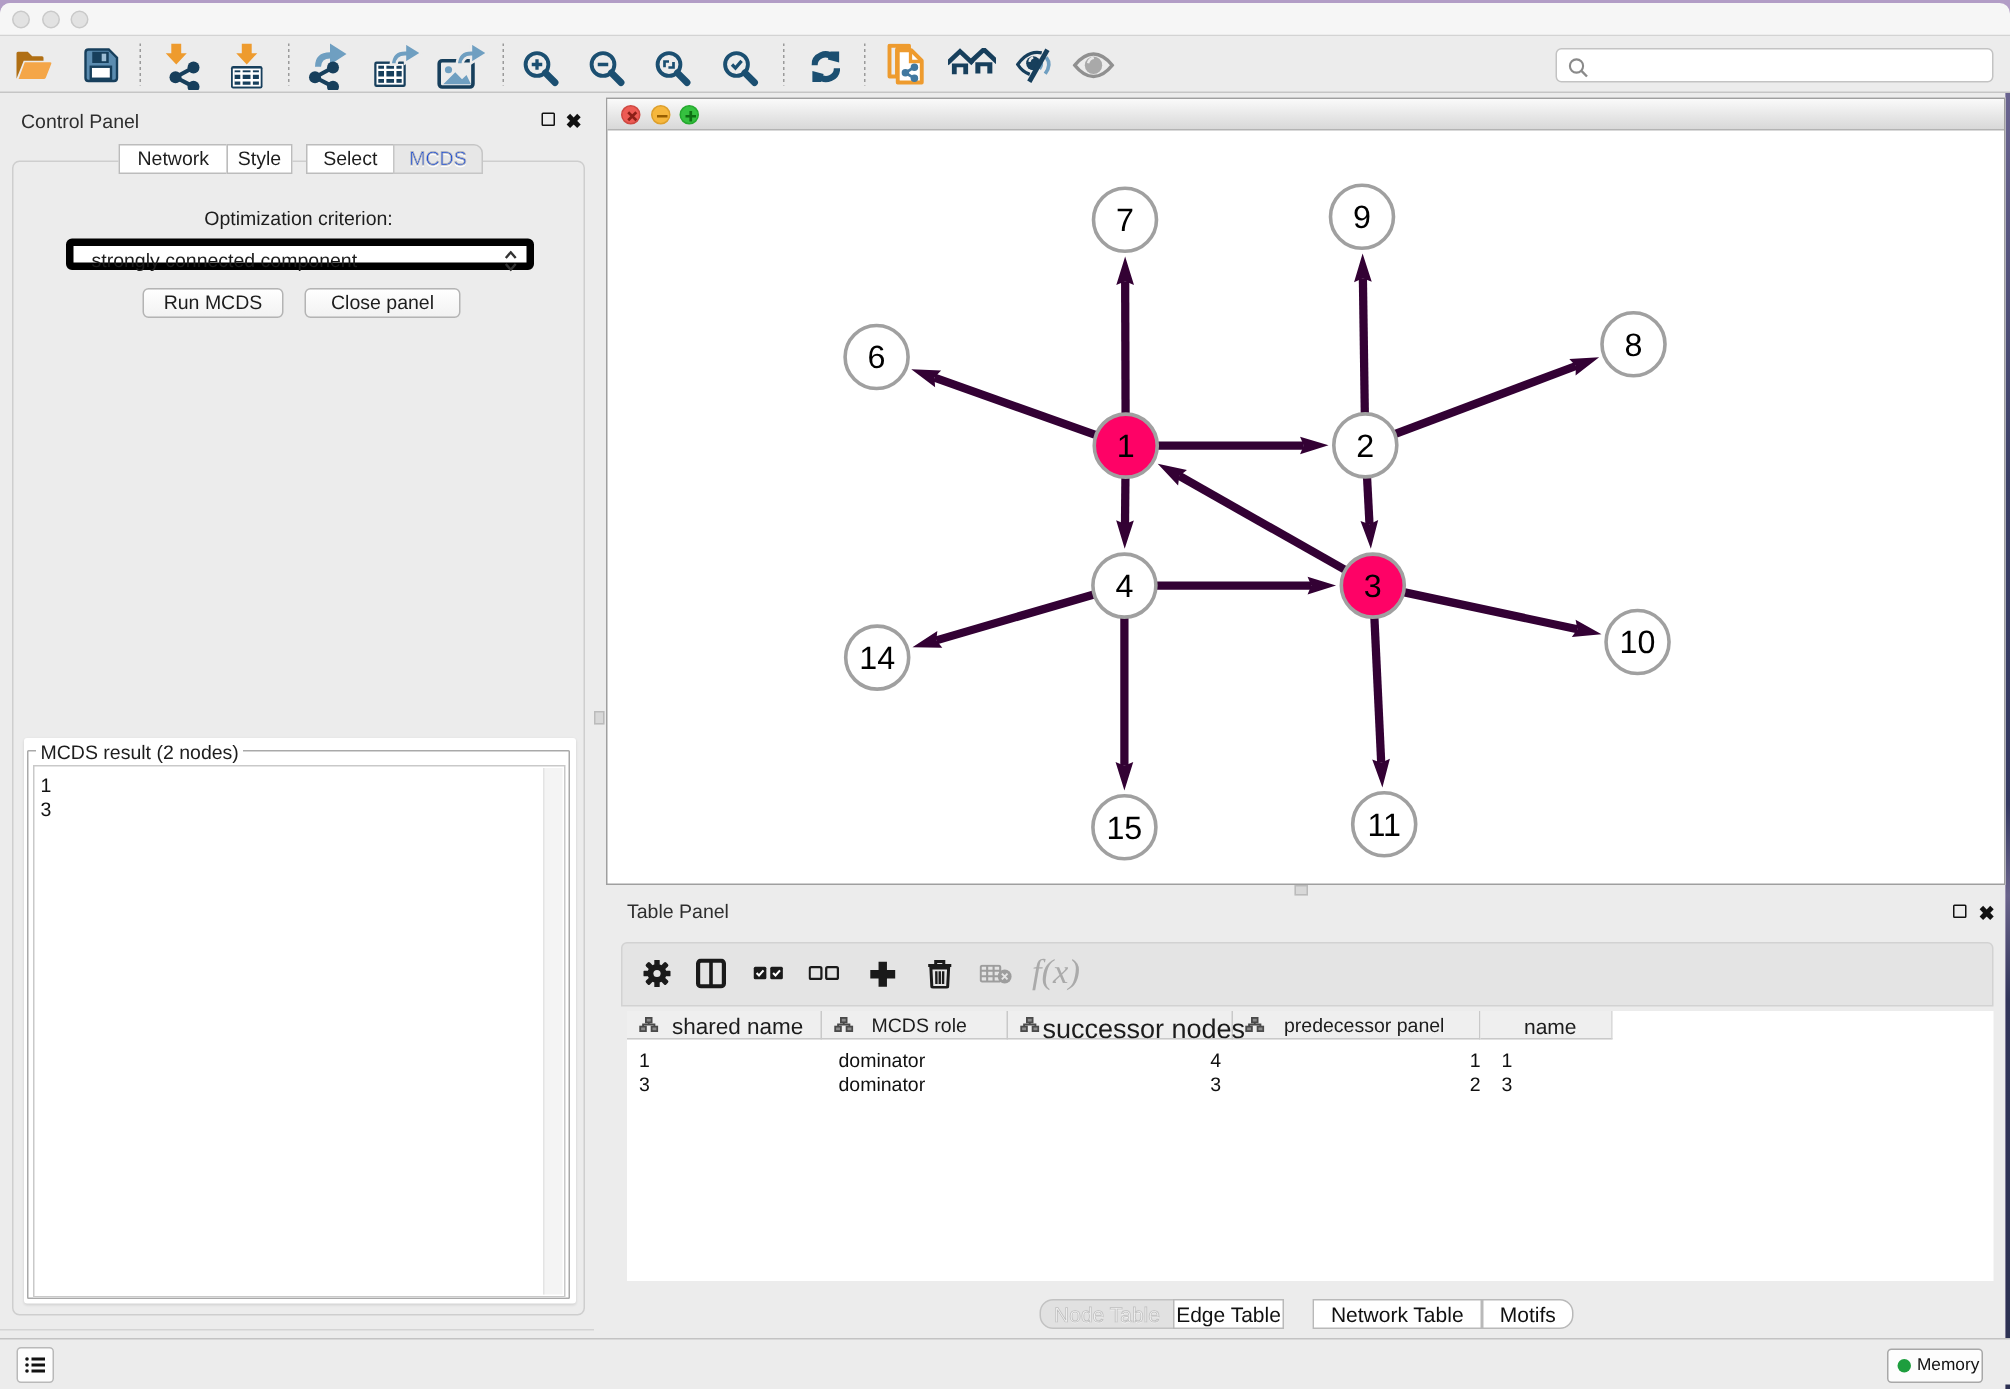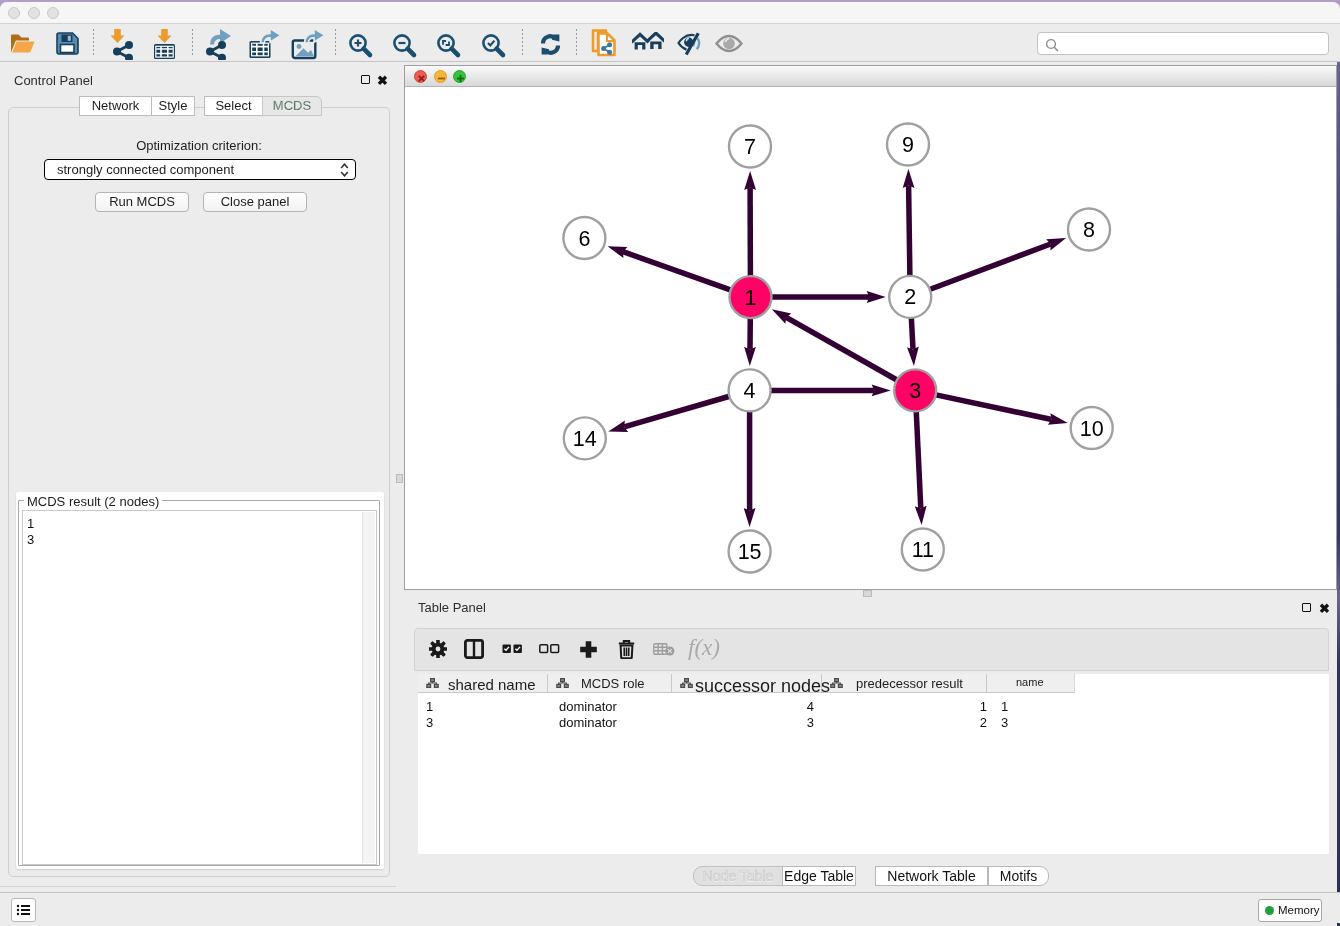--- a/index.html
+++ b/index.html
@@ -191,24 +191,24 @@
 </div>
 
 <div class="phead" style="left:14px; top:73px;">Control Panel</div>
 <div class="float-ico" style="left:361px; top:75px;"></div>
 <div class="x-ico" style="left:377px; top:76px;">✖</div>
 
 <div class="cp-panel"></div>
 <div class="tab" style="left:79px;  width:73px;">Network</div>
 <div class="tab" style="left:151px; width:44px;">Style</div>
 <div class="tab" style="left:204px; width:59px;">Select</div>
-<div class="tab" style="left:262px; width:60px; background:#e7e7e7; border-color:#c6c6c6; border-radius:0 6px 0 0; color:#14532d; -webkit-text-stroke:0.5px #bdbdbd; text-shadow:0 1px 0 #fdfdfd;">MCDS</div>
+<div class="tab" style="left:262px; width:60px; background:#e7e7e7; border-color:#c6c6c6; border-radius:0 6px 0 0; color:#1d4ed8; -webkit-text-stroke:0.5px #bdbdbd; text-shadow:0 1px 0 #fdfdfd;">MCDS</div>
 
 <div class="abs" style="left:8px; top:138px; width:382px; text-align:center; font-size:13px; color:#1d1d1d;">Optimization criterion:</div>
-<div class="abs" style="left:44px; top:159px; width:312px; height:21px; background:#fff; border:1px solid #000000; border-radius:4px;">
+<div class="abs" style="left:44px; top:159px; width:312px; height:21px; background:#fff; border:5px solid #000000; border-radius:4px;">
   <span style="position:absolute; left:12px; top:2px; font-size:13px; color:#1d1d1d;">strongly connected component</span>
   <svg style="position:absolute; right:6px; top:3px;" width="9" height="14" viewBox="0 0 9 14">
     <path d="M1.2 5 L4.5 1.2 L7.8 5" fill="none" stroke="#333" stroke-width="1.6"></path>
     <path d="M1.2 9 L4.5 12.8 L7.8 9" fill="none" stroke="#333" stroke-width="1.6"></path>
   </svg>
 </div>
 <div class="btn" style="left:95px;  top:192px; width:94px;">Run MCDS</div>
 <div class="btn" style="left:203px; top:192px; width:104px;">Close panel</div>
 
 <div class="abs" style="left:16px; top:492px; width:368px; height:377px; background:#fff; border-radius:2px; box-shadow:0 1px 2px rgba(0,0,0,0.12);"></div>
@@ -349,22 +349,22 @@
 <div class="tbl-area">
 
   <div class="th" style="left:0px;   width:130px;"></div>
   <div class="th" style="left:130px; width:124px;"></div>
   <div class="th" style="left:254px; width:150px;"></div>
   <div class="th" style="left:404px; width:165px;"></div>
   <div class="th" style="left:569px; width:88px; border-right-color:#dadada;"></div>
   <div class="td" style="left:30px; top:2px; font-size:15px; color:#1c1c1c;">shared name</div>
   <div class="td" style="left:163px; top:2px; font-size:13px; color:#1c1c1c;">MCDS role</div>
   <div class="td" style="left:277px; top:2px; font-size:18px; color:#1c1c1c;">successor nodes</div>
-  <div class="td" style="left:438px; top:2px; font-size:13px; color:#1c1c1c;">predecessor result</div>
-  <div class="td" style="left:598px; top:2px; font-size:11px; color:#1c1c1c;">name</div>
+  <div class="td" style="left:438px; top:2px; font-size:13px; color:#1c1c1c;">predecessor panel</div>
+  <div class="td" style="left:598px; top:2px; font-size:14px; color:#1c1c1c;">name</div>
   <svg style="position:absolute; left:8px; top:4px" width="13" height="11" viewBox="0 0 13 11">
       <g stroke="#4a4a4a" stroke-width="1.2" fill="none">
         <rect x="4.6" y="0.6" width="3.8" height="3" fill="#8a8a8a"></rect>
         <rect x="0.8" y="6.4" width="3.8" height="3" fill="#8a8a8a"></rect>
         <rect x="8.4" y="6.4" width="3.8" height="3" fill="#8a8a8a"></rect>
         <path d="M6.5 3.6 L6.5 5 M2.7 6.4 L2.7 5 L10.3 5 L10.3 6.4"></path>
       </g>
     </svg>
     <svg style="position:absolute; left:138px; top:4px" width="13" height="11" viewBox="0 0 13 11">
       <g stroke="#4a4a4a" stroke-width="1.2" fill="none">

